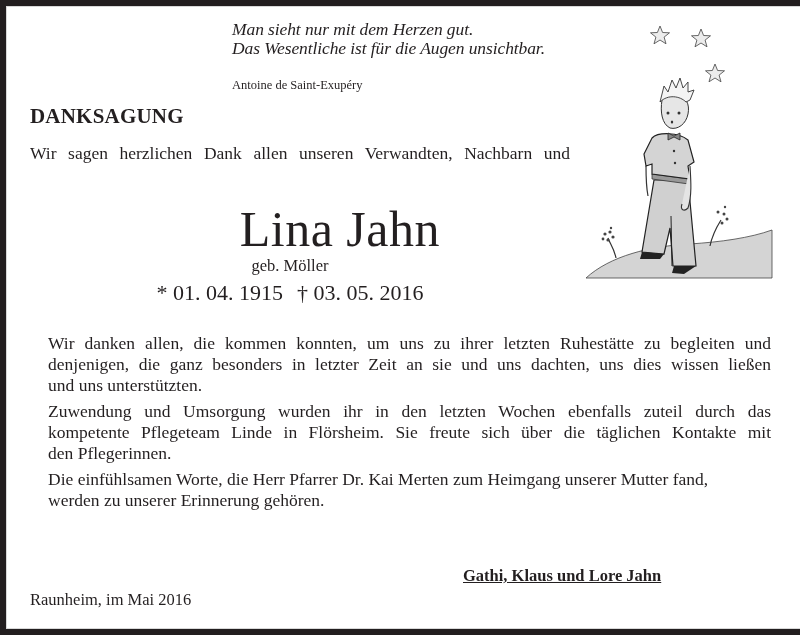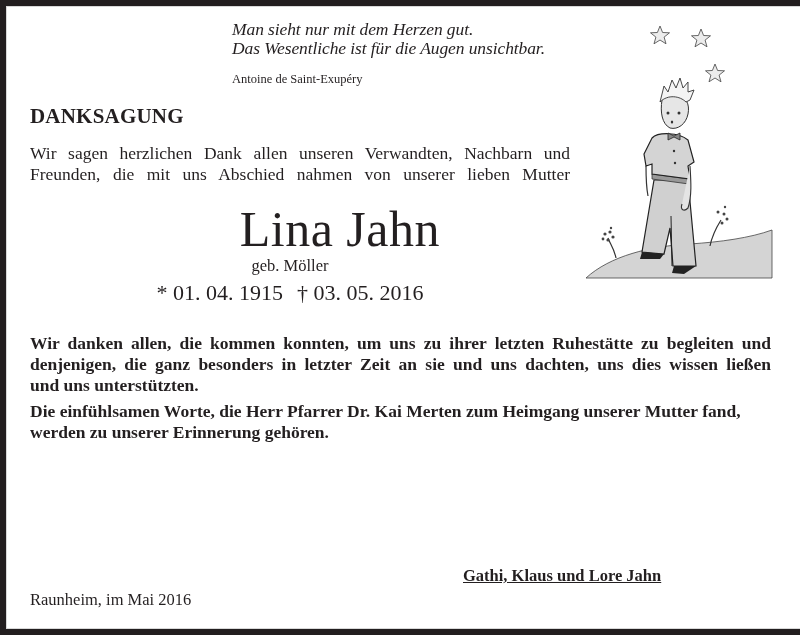--- a/index.html
+++ b/index.html
@@ -33,21 +33,21 @@
     .quote-line {
       font-style: italic;
       font-size: 17.5px;
       line-height: 19px;
       white-space: nowrap;
       letter-spacing: -0.1px;
     }
     .quote-author {
       font-size: 12.5px;
       line-height: 16px;
-      margin-top: 13px;
+      margin-top: 19px;
       white-space: nowrap;
     }
     .heading {
       position: absolute;
       left: 24px;
       top: 98px;
       font-weight: bold;
       font-size: 21px;
       letter-spacing: 0.2px;
       white-space: nowrap;
@@ -98,23 +98,22 @@
     .date-gap { display: inline-block; width: 14px; }
     .body-text {
       position: absolute;
       left: 24px;
       top: 327px;
       width: 741px;
       font-size: 17.5px;
       line-height: 21px;
     }
     .para {
-      margin: 0 0 5px 0;
-      text-align: justify;
-      font-weight: bold;
+      margin: 0 0 5px 18px;
+      text-align: justify;
     }
     .para .ln {
       display: block;
       text-align: justify;
       text-align-last: justify;
       white-space: nowrap;
     }
     .para .ln.last {
       text-align-last: left;
     }
@@ -152,36 +151,40 @@
   <div class="quote">
     <div class="quote-line">Man sieht nur mit dem Herzen gut.</div>
     <div class="quote-line">Das Wesentliche ist für die Augen unsichtbar.</div>
     <div class="quote-author">Antoine de Saint-Exupéry</div>
   </div>
 
   <div class="heading">DANKSAGUNG</div>
 
   <div class="intro">
     <span class="intro-line">Wir sagen herzlichen Dank allen unseren Verwandten, Nachbarn und</span>
-    <span class="intro-line">Freunden, die mit uns Abschied nahmen von unserer lieben Mutter</span>
   </div>
 
   <div class="deceased">
     <div class="deceased-name">Lina Jahn</div>
     <div class="deceased-maiden">geb. Möller</div>
     <div class="deceased-dates">
       <span>* 01. 04. 1915</span><span class="date-gap"></span><span>† 03. 05. 2016</span>
     </div>
   </div>
 
   <div class="body-text">
     <div class="para">
       <span class="ln">Wir danken allen, die kommen konnten, um uns zu ihrer letzten Ruhestätte zu begleiten und</span>
       <span class="ln">denjenigen, die ganz besonders in letzter Zeit an sie und uns dachten, uns dies wissen ließen</span>
       <span class="ln last">und uns unterstützten.</span>
+    </div>
+    <div class="para">
+      <span class="ln">Zuwendung und Umsorgung wurden ihr in den letzten Wochen ebenfalls zuteil durch das</span>
+      <span class="ln">kompetente Pflegeteam Linde in Flörsheim. Sie freute sich über die täglichen Kontakte mit</span>
+      <span class="ln last">den Pflegerinnen.</span>
     </div>
     <div class="para">
       <span class="ln last">Die einfühlsamen Worte, die Herr Pfarrer Dr. Kai Merten zum Heimgang unserer Mutter fand,</span>
       <span class="ln last">werden zu unserer Erinnerung gehören.</span>
     </div>
   </div>
 
   <div class="signature">Gathi, Klaus und Lore Jahn</div>
   <div class="place-date">Raunheim, im Mai 2016</div>
 

